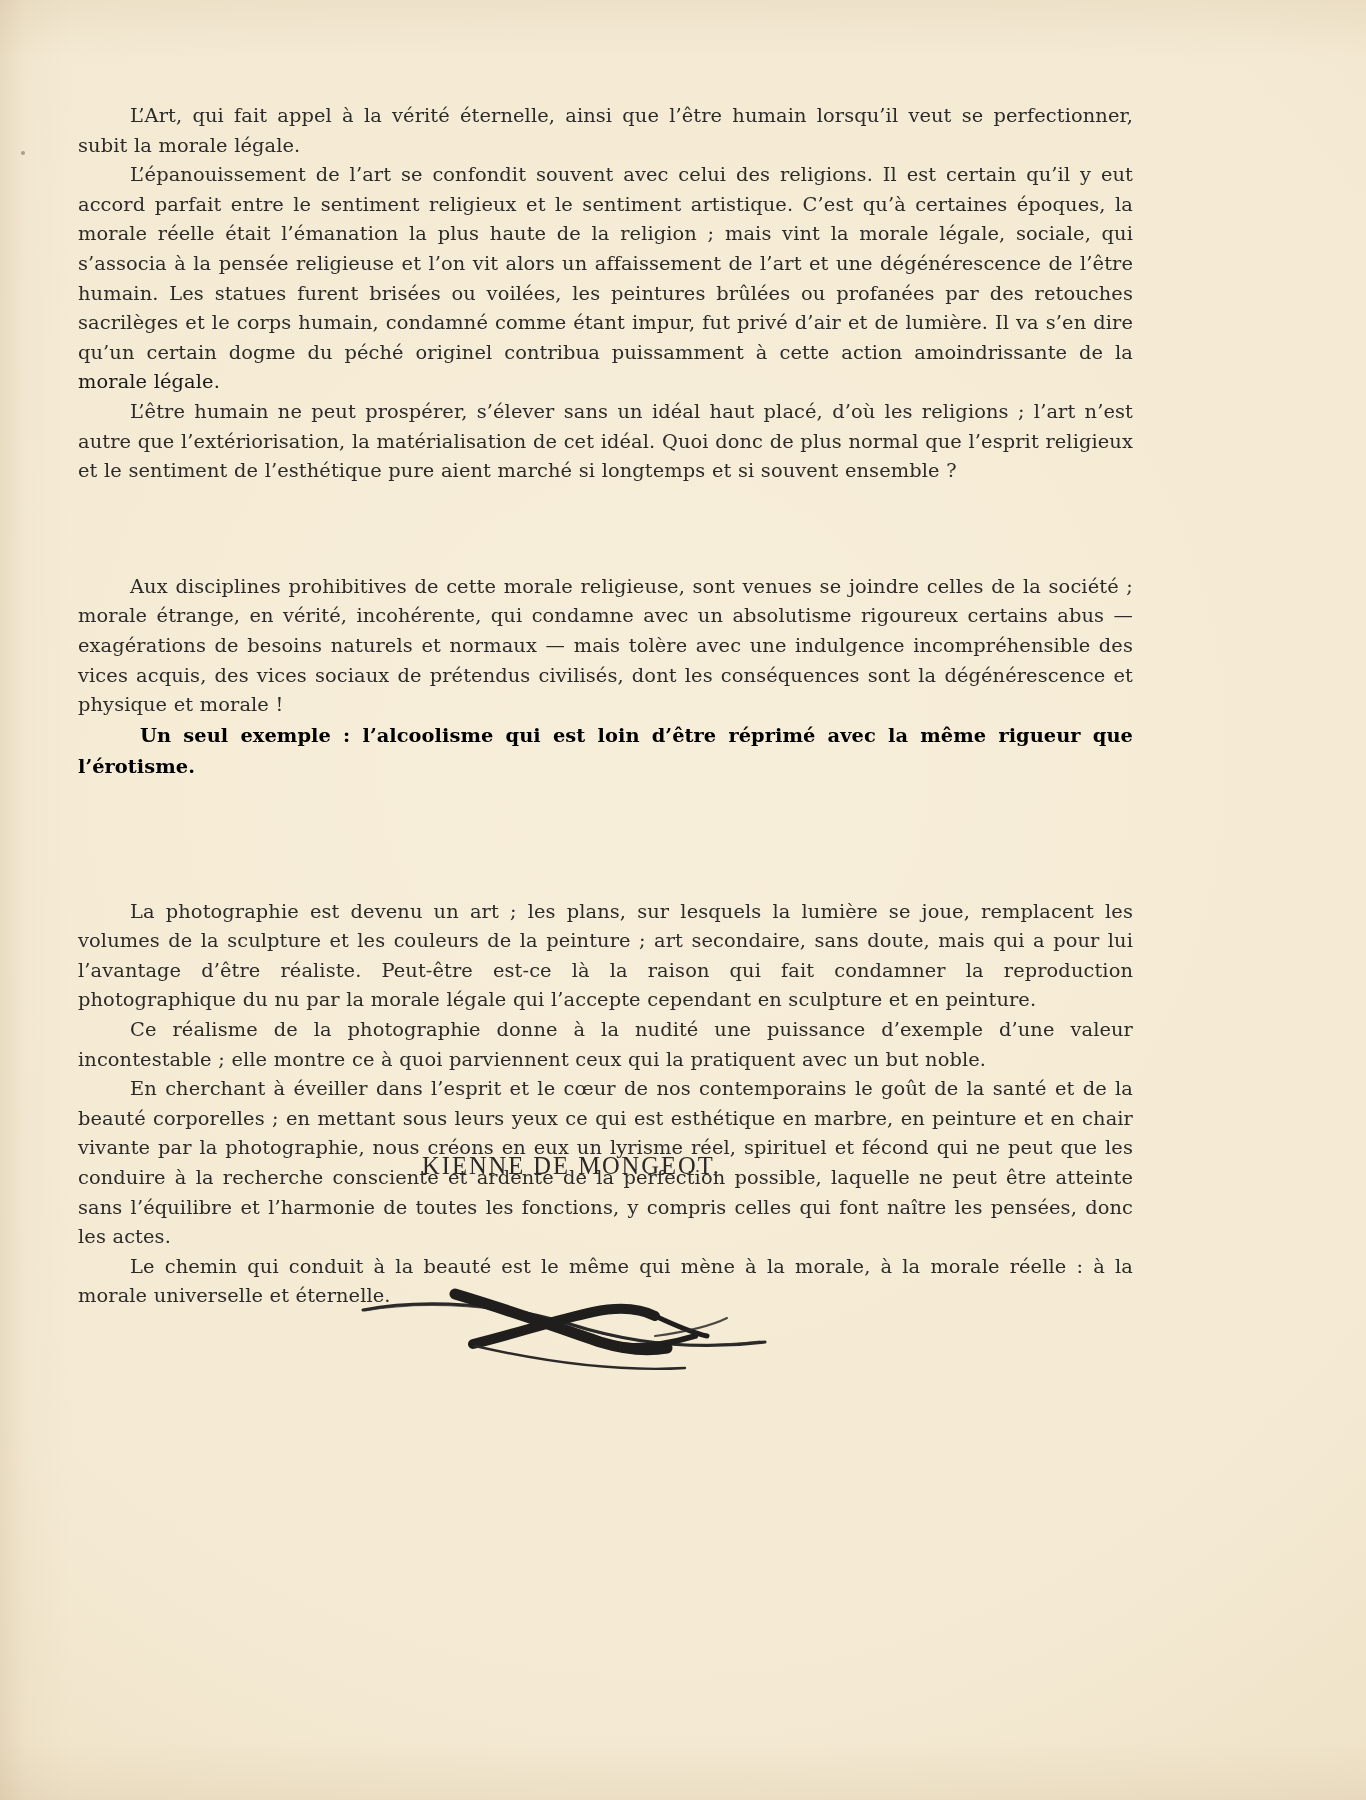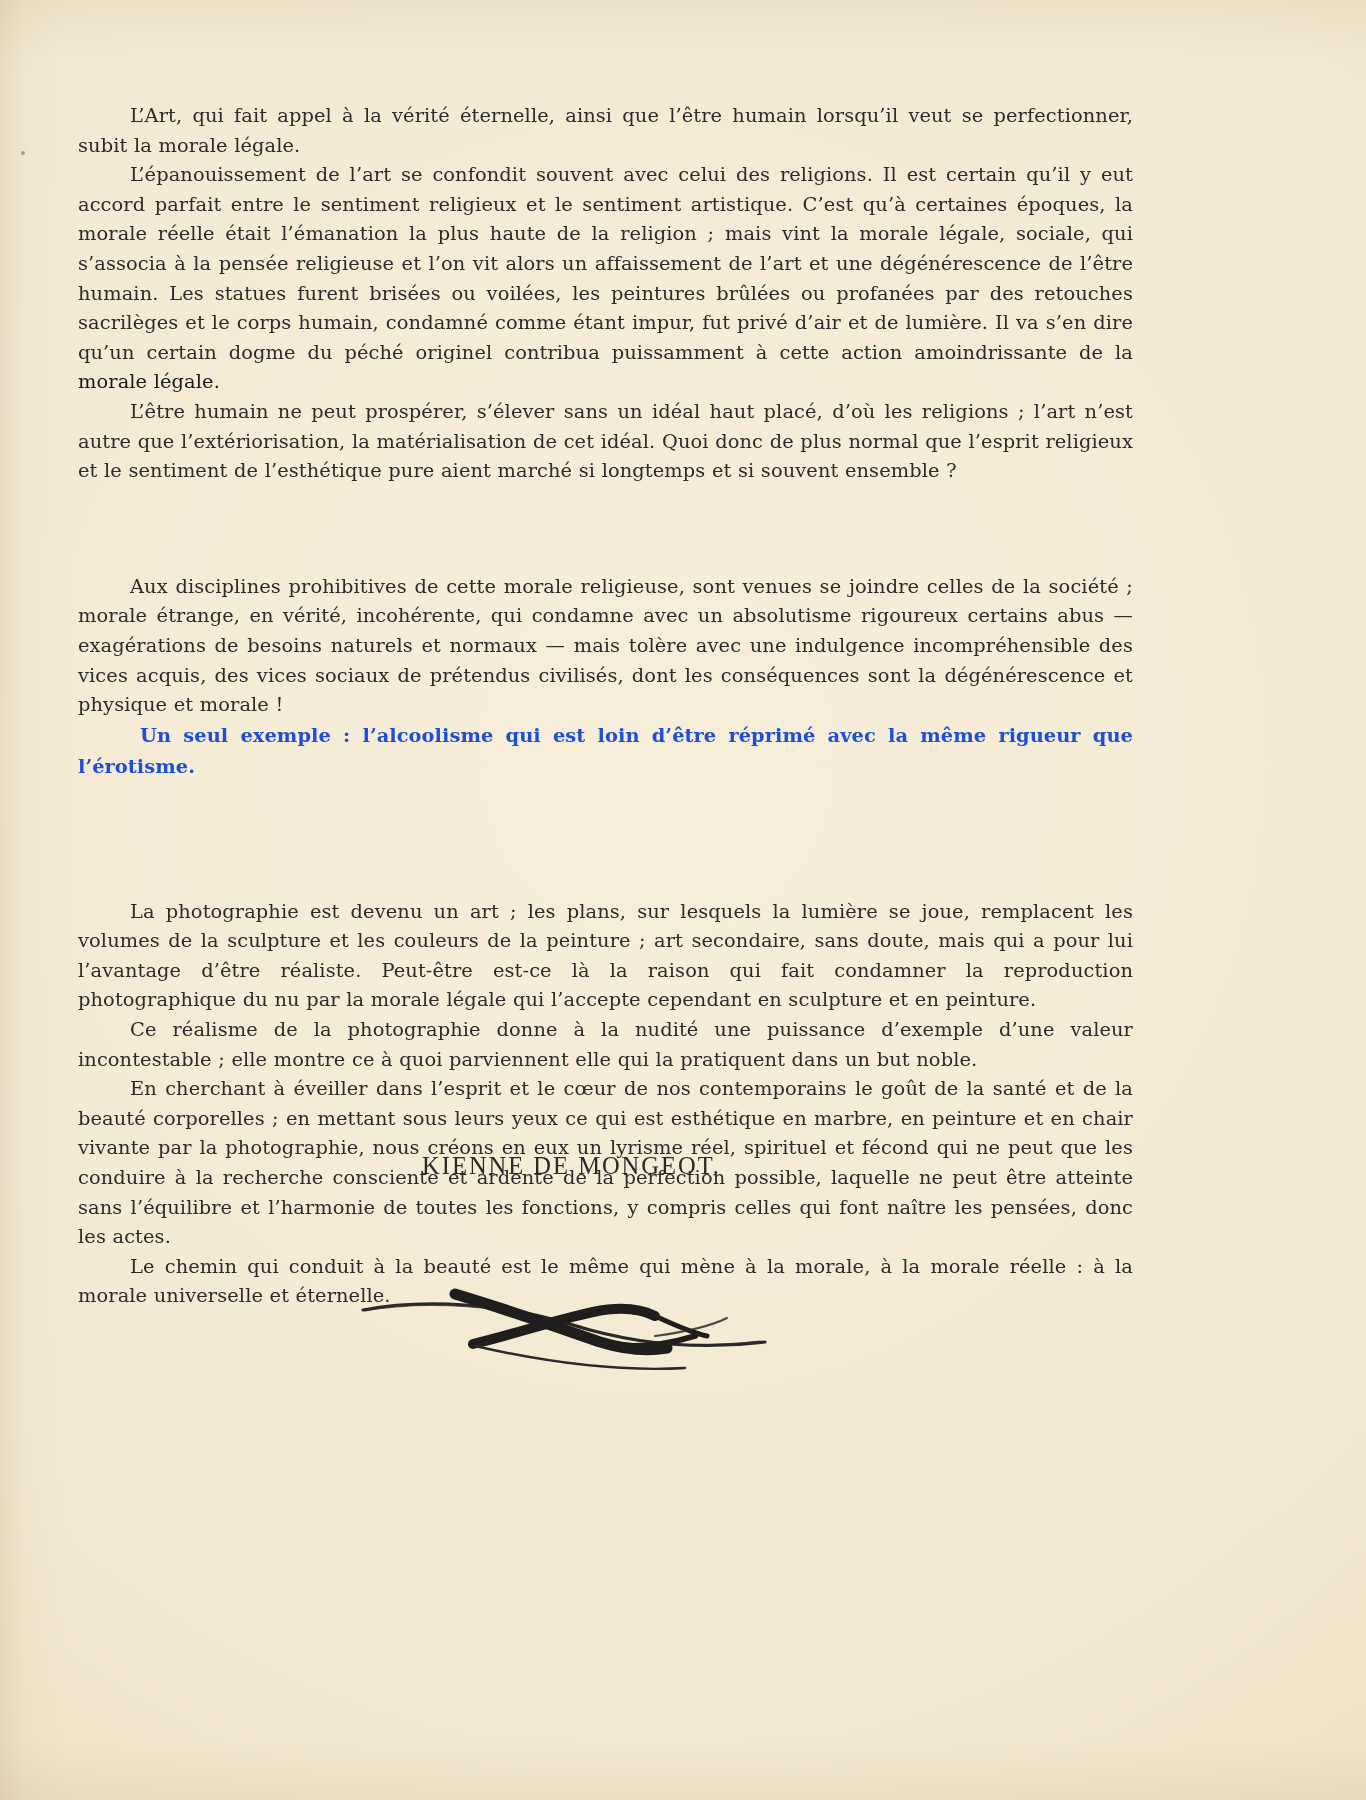--- a/index.html
+++ b/index.html
@@ -63,21 +63,21 @@
   }
 
   .block-gap-lg { height: 86px; }
   .block-gap-md { height: 84px; }
 
   .bold-line {
     margin: 0;
     text-align: justify;
     font-size: 19.4px;
     line-height: 31px;
-    color: #1d4ed8;
+    color: #000000;
     font-weight: 700;
     text-indent: 62px;
     letter-spacing: 0.05px;
   }
   .bold-line::after {
     content: "";
     display: inline-block;
     width: 100%;
   }
 
@@ -153,21 +153,21 @@
     </div>
 
     <div class="block-gap-md"></div>
 
     <div>
       <p class="para">
         <span>La photographie est devenu un art ; les plans, sur lesquels la lumière se joue, remplacent les volumes de la sculpture et les couleurs de la peinture ; art secondaire, sans doute, mais qui a pour lui l’avantage d’être réaliste. Peut-être est-ce là la raison qui fait condamner la reproduction photographique du nu par la morale légale qui l’accepte cependant en sculpture et en peinture.</span>
       </p>
 
       <p class="para">
-        <span>Ce réalisme de la photographie donne à la nudité une puissance d’exemple d’une valeur incontestable ; elle montre ce à quoi parviennent elle qui la pratiquent dans un but noble.</span>
+        <span>Ce réalisme de la photographie donne à la nudité une puissance d’exemple d’une valeur incontestable ; elle montre ce à quoi parviennent ceux qui la pratiquent avec un but noble.</span>
       </p>
 
       <p class="para">
         <span>En cherchant à éveiller dans l’esprit et le cœur de nos contemporains le goût de la santé et de la beauté corporelles ; en mettant sous leurs yeux ce qui est esthétique en marbre, en peinture et en chair vivante par la photographie, nous créons en eux un lyrisme réel, spirituel et fécond qui ne peut que les conduire à la recherche consciente et ardente de la perfection possible, laquelle ne peut être atteinte sans l’équilibre et l’harmonie de toutes les fonctions, y compris celles qui font naître les pensées, donc les actes.</span>
       </p>
 
       <p class="para">
         <span>Le chemin qui conduit à la beauté est le même qui mène à la morale, à la morale réelle : à la morale universelle et éternelle.</span>
       </p>
     </div>

